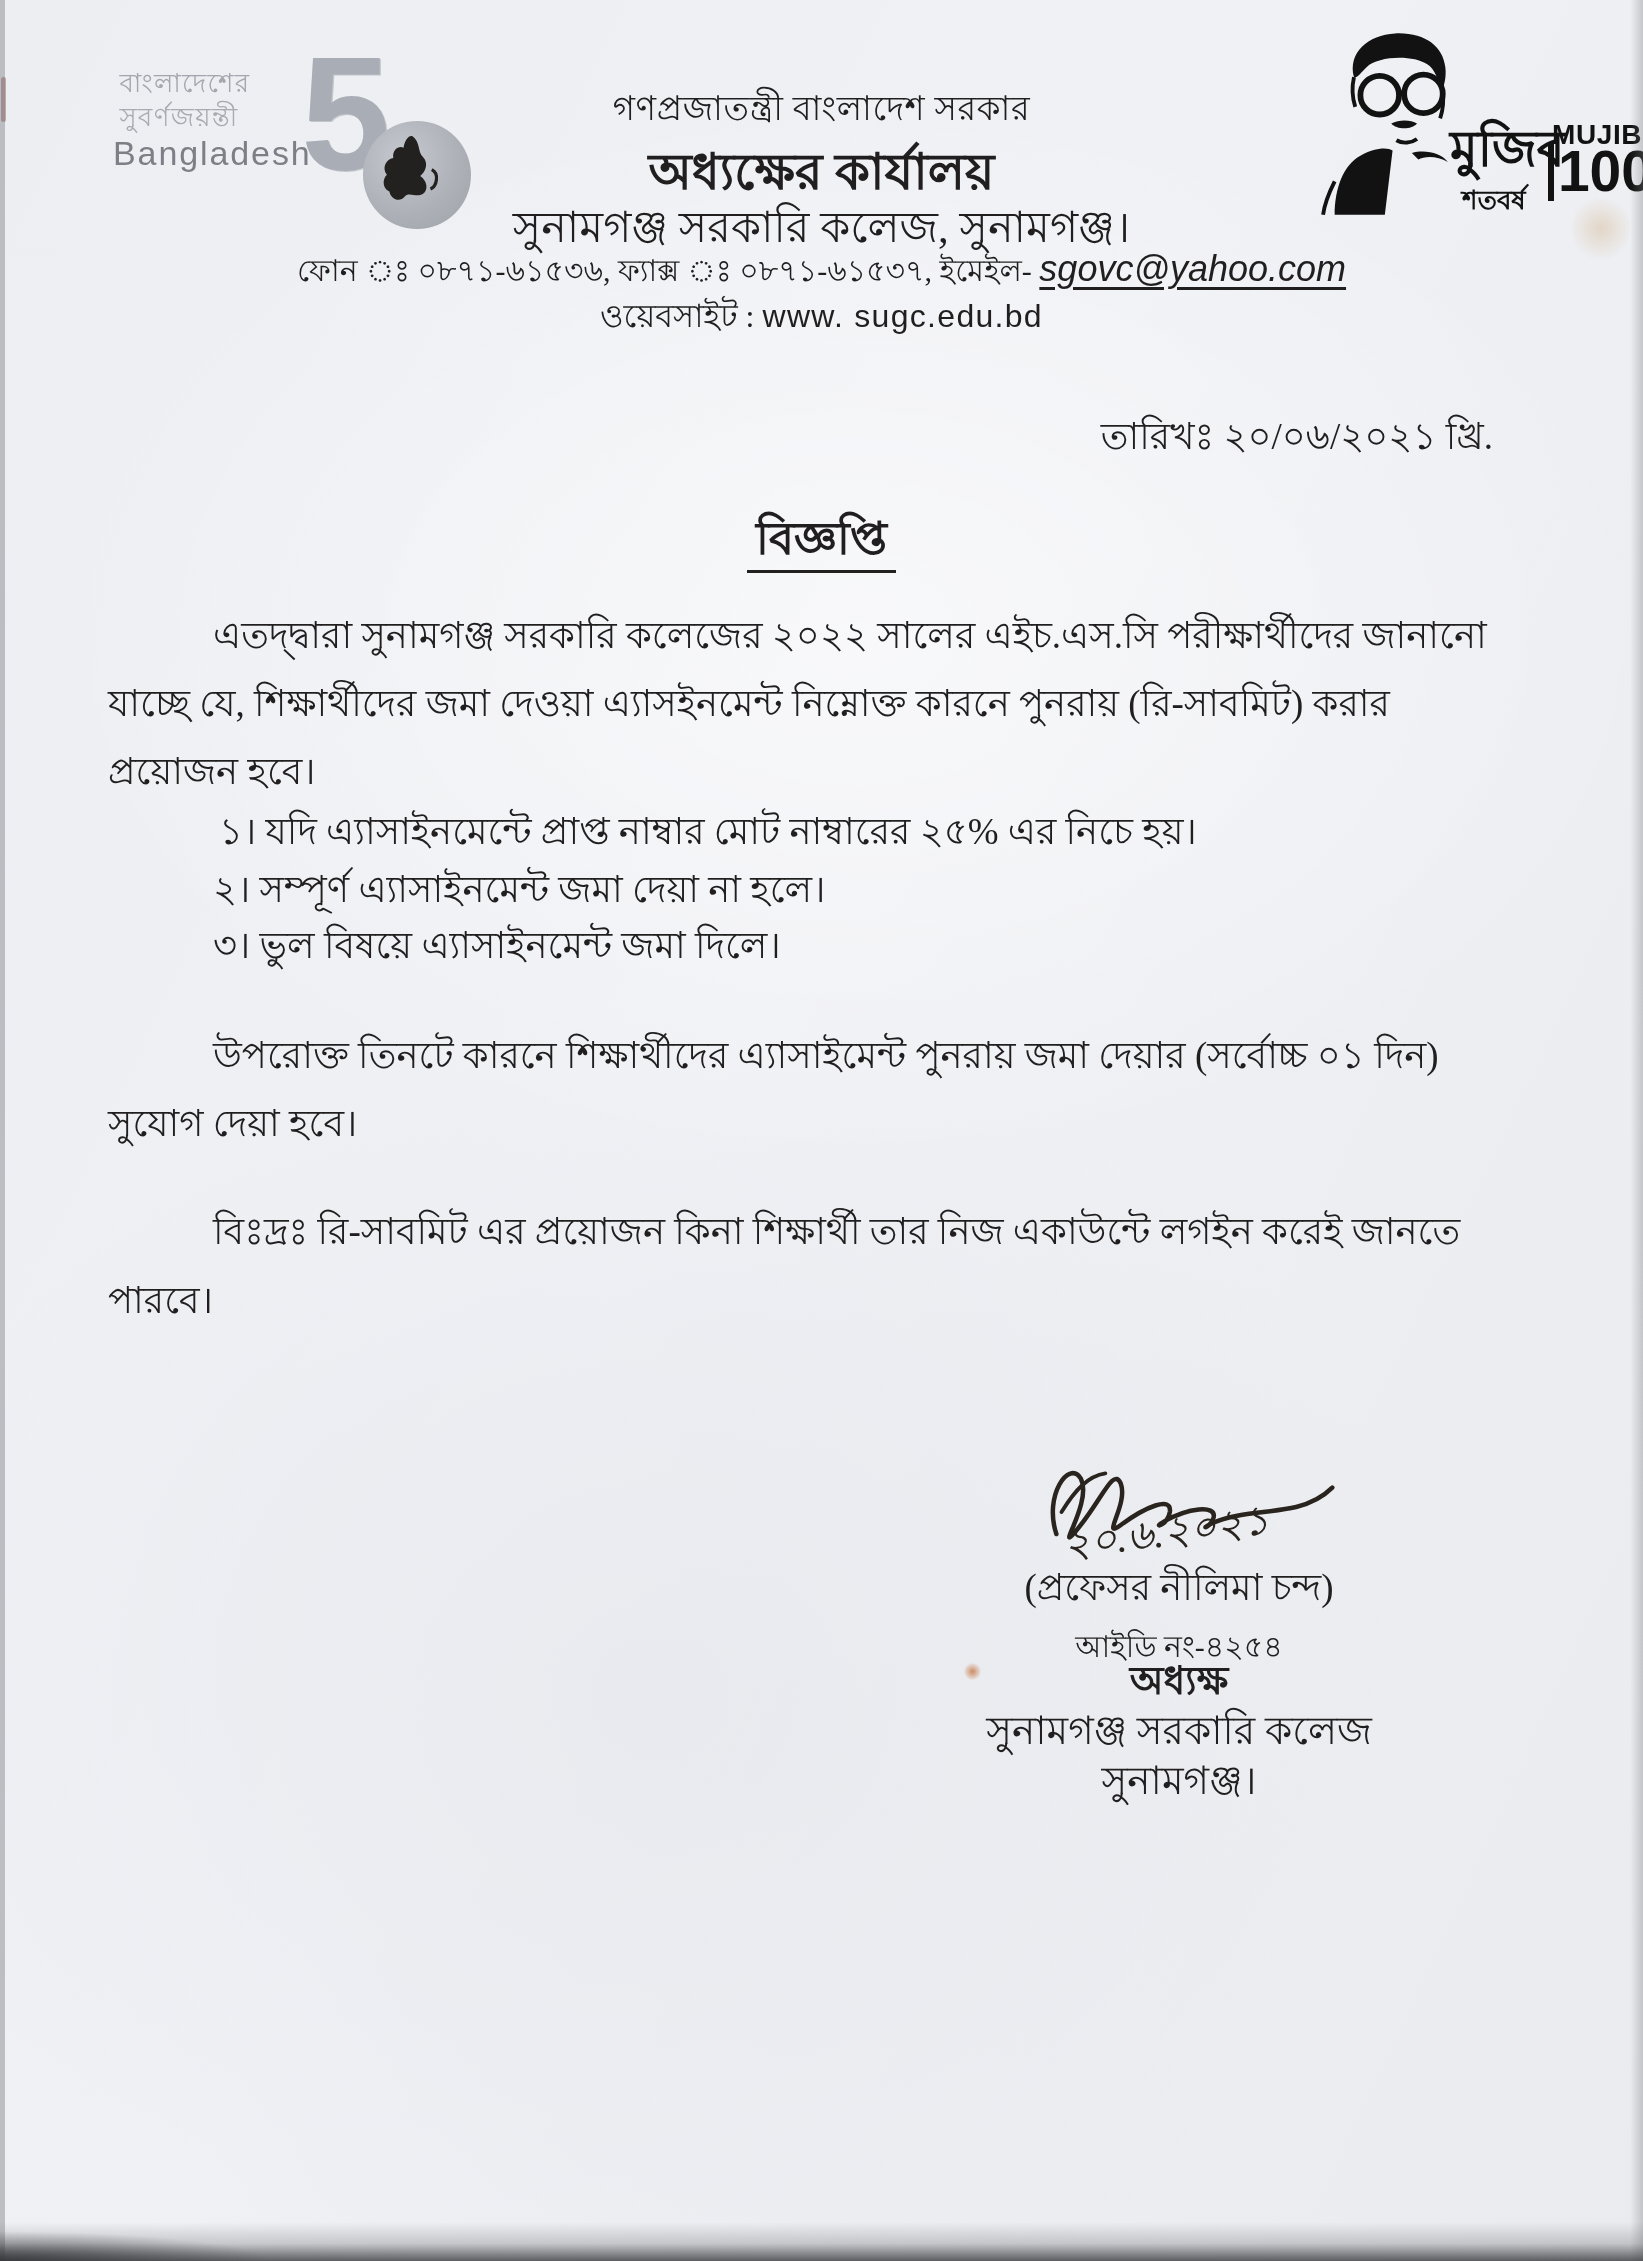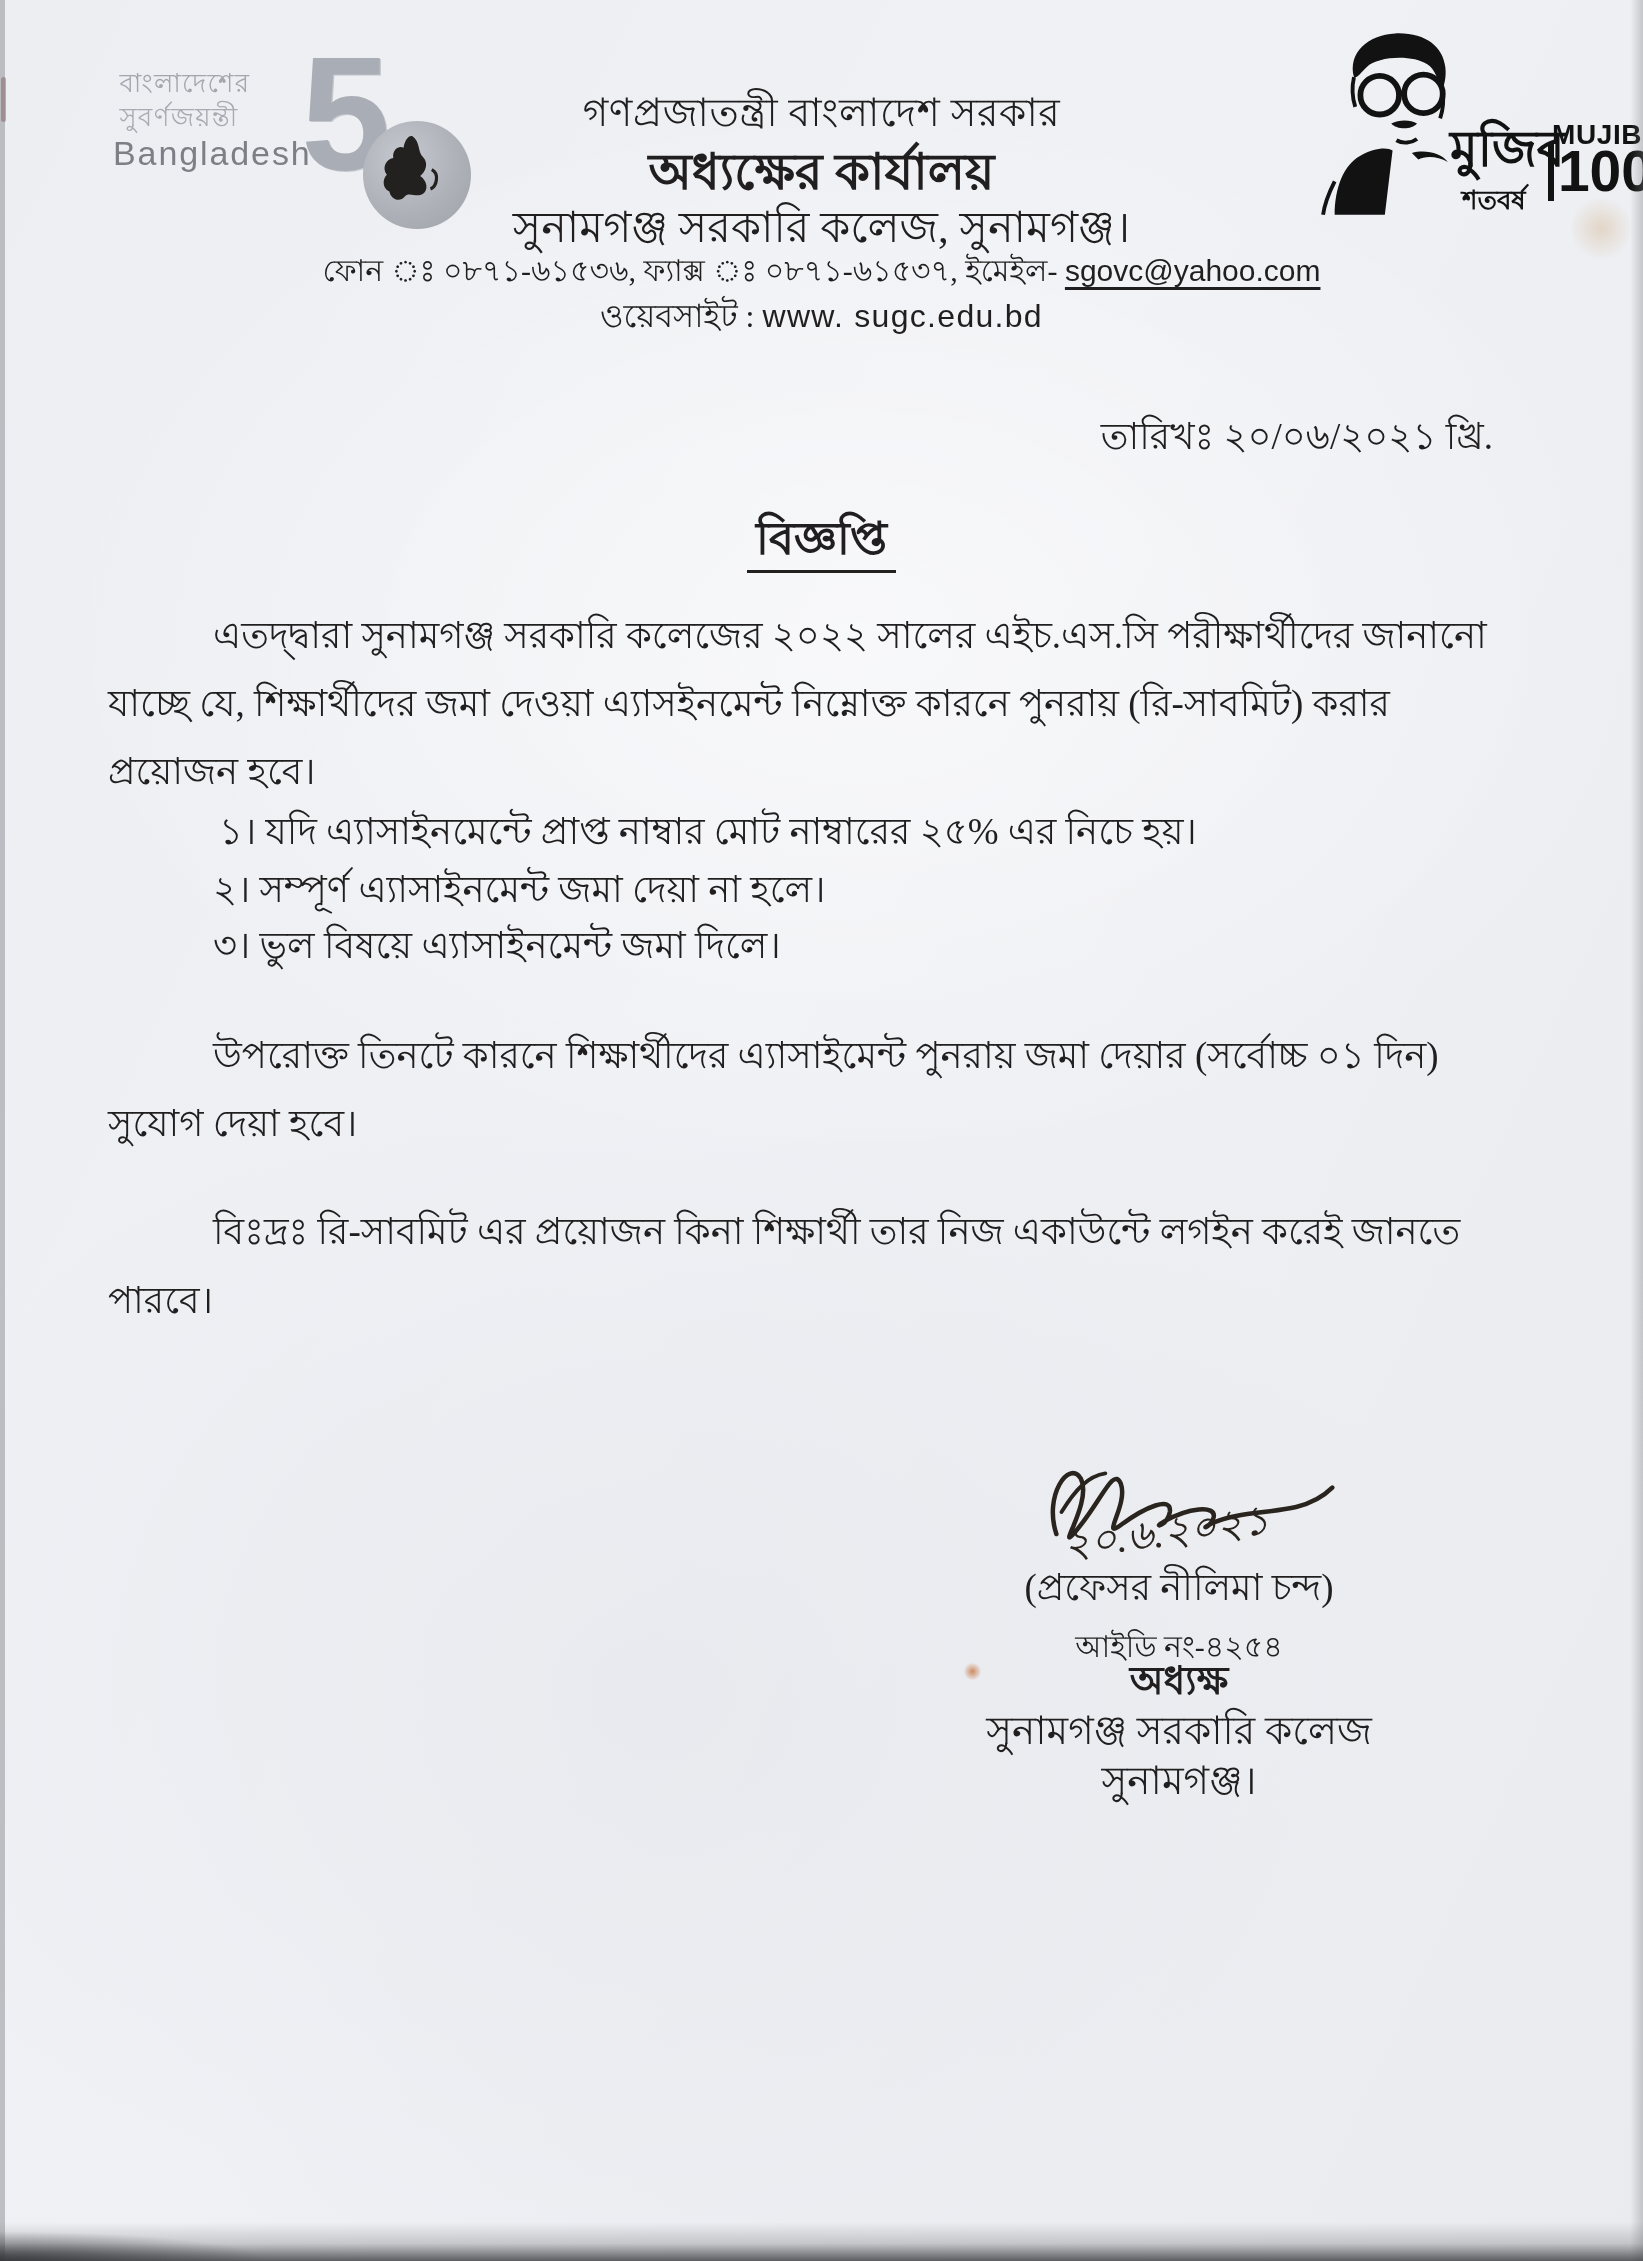--- a/index.html
+++ b/index.html
@@ -10,25 +10,25 @@
       radial-gradient(ellipse 1031px 902px at 40% 75%, rgba(226,228,233,0.5), rgba(226,228,233,0) 75%),
       linear-gradient(115deg,#eceef2 0%,#f0f1f5 45%,#e9ebef 100%);
     font-family:"Liberation Serif","DejaVu Serif",serif;color:#201e1f;
   }
   .bn{font-family:"Liberation Serif","DejaVu Serif",serif;}
   .lat{font-family:"Liberation Sans","DejaVu Sans",sans-serif;}
   .abs{position:absolute;white-space:nowrap;}
   .ctr{left:0;width:1643px;text-align:center;}
 
   
-  .h-gov{top:82px;font-size:39px;letter-spacing:0.6px;}
+  .h-gov{top:82px;font-size:34px;letter-spacing:0.6px;}
   .h-office{top:134px;font-size:50px;font-weight:bold;}
   .h-college{top:195px;font-size:43px;}
   .h-contact{top:247px;font-size:30px;}
-  .h-contact .email{ text-decoration:underline; text-underline-offset:6.4px; font-size:30px;}
+  .h-contact .email{ text-decoration:underline; text-underline-offset:6.4px; font-size:36px;font-style:italic;}
   .h-web{top:291px;font-size:32px;}
   .h-web .site{letter-spacing:1.3px;}
 
   .date-line{top:407px;right:150px;text-align:right;font-size:37px;}
 
   .title{top:504px;font-size:45px;font-weight:bold;}
   .title span{border-bottom:3.2px solid #23211f;padding:0 9px 6.4px 9px;}
 
   
   .body-line{font-size:37px;}

